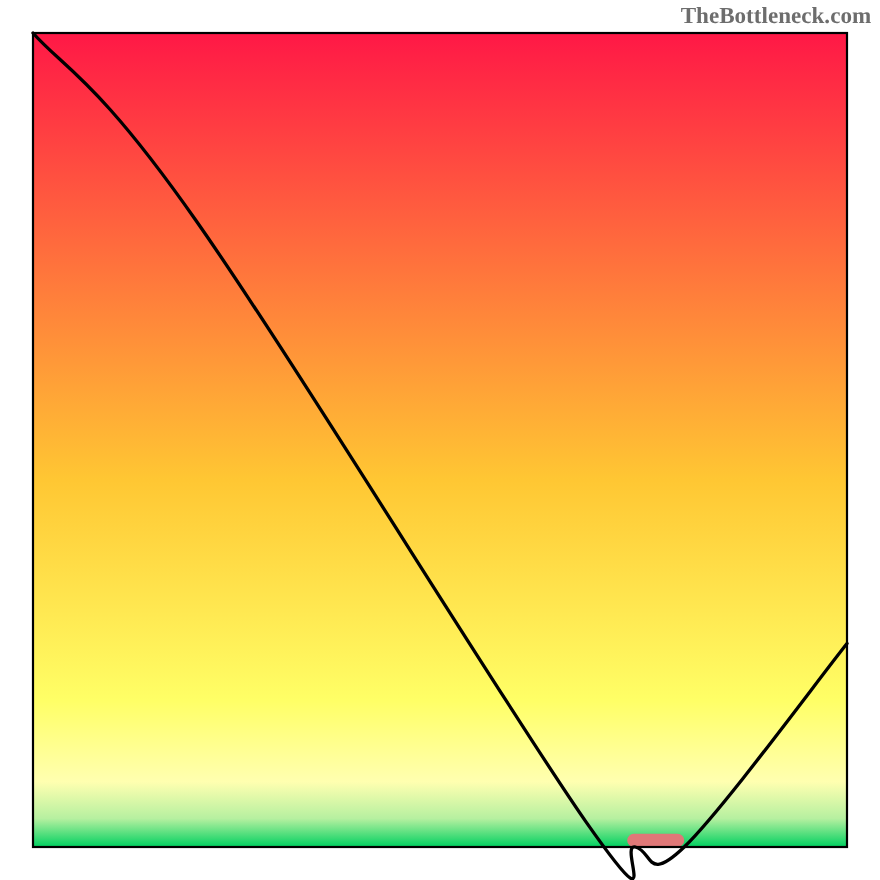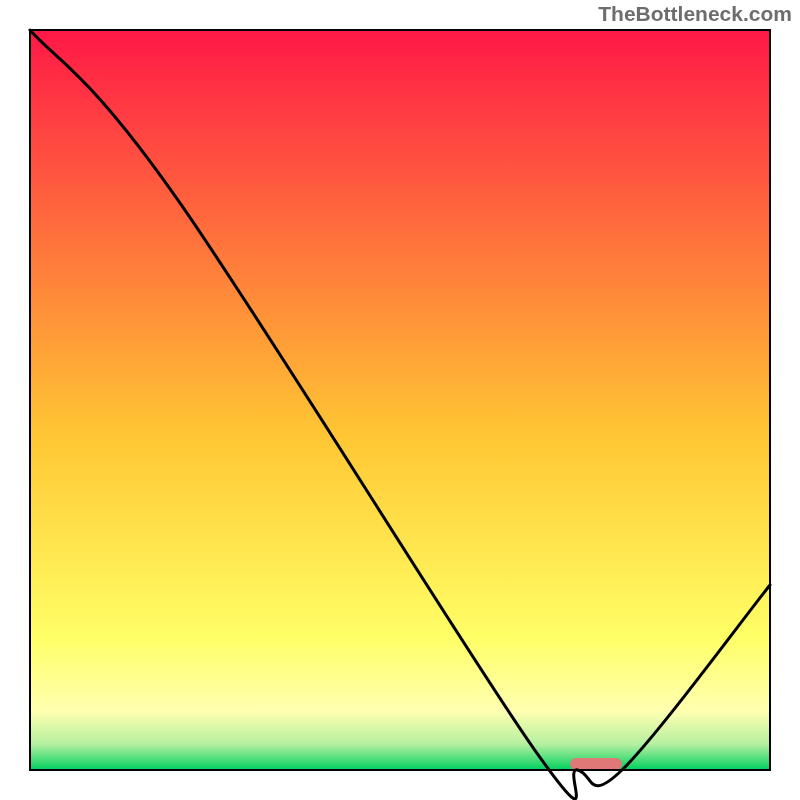--- a/index.html
+++ b/index.html
@@ -16,20 +16,21 @@
     height: 800px;
   }
   .watermark {
     position: absolute;
     top: 2px;
     right: 8px;
     font-size: 21px;
     font-weight: bold;
     color: #6d6d6d;
     z-index: 10;
+    font-family: Liberation Serif, serif;
   }
   svg {
     position: absolute;
     top: 0;
     left: 0;
   }
 </style>
 </head>
 <body>
 

